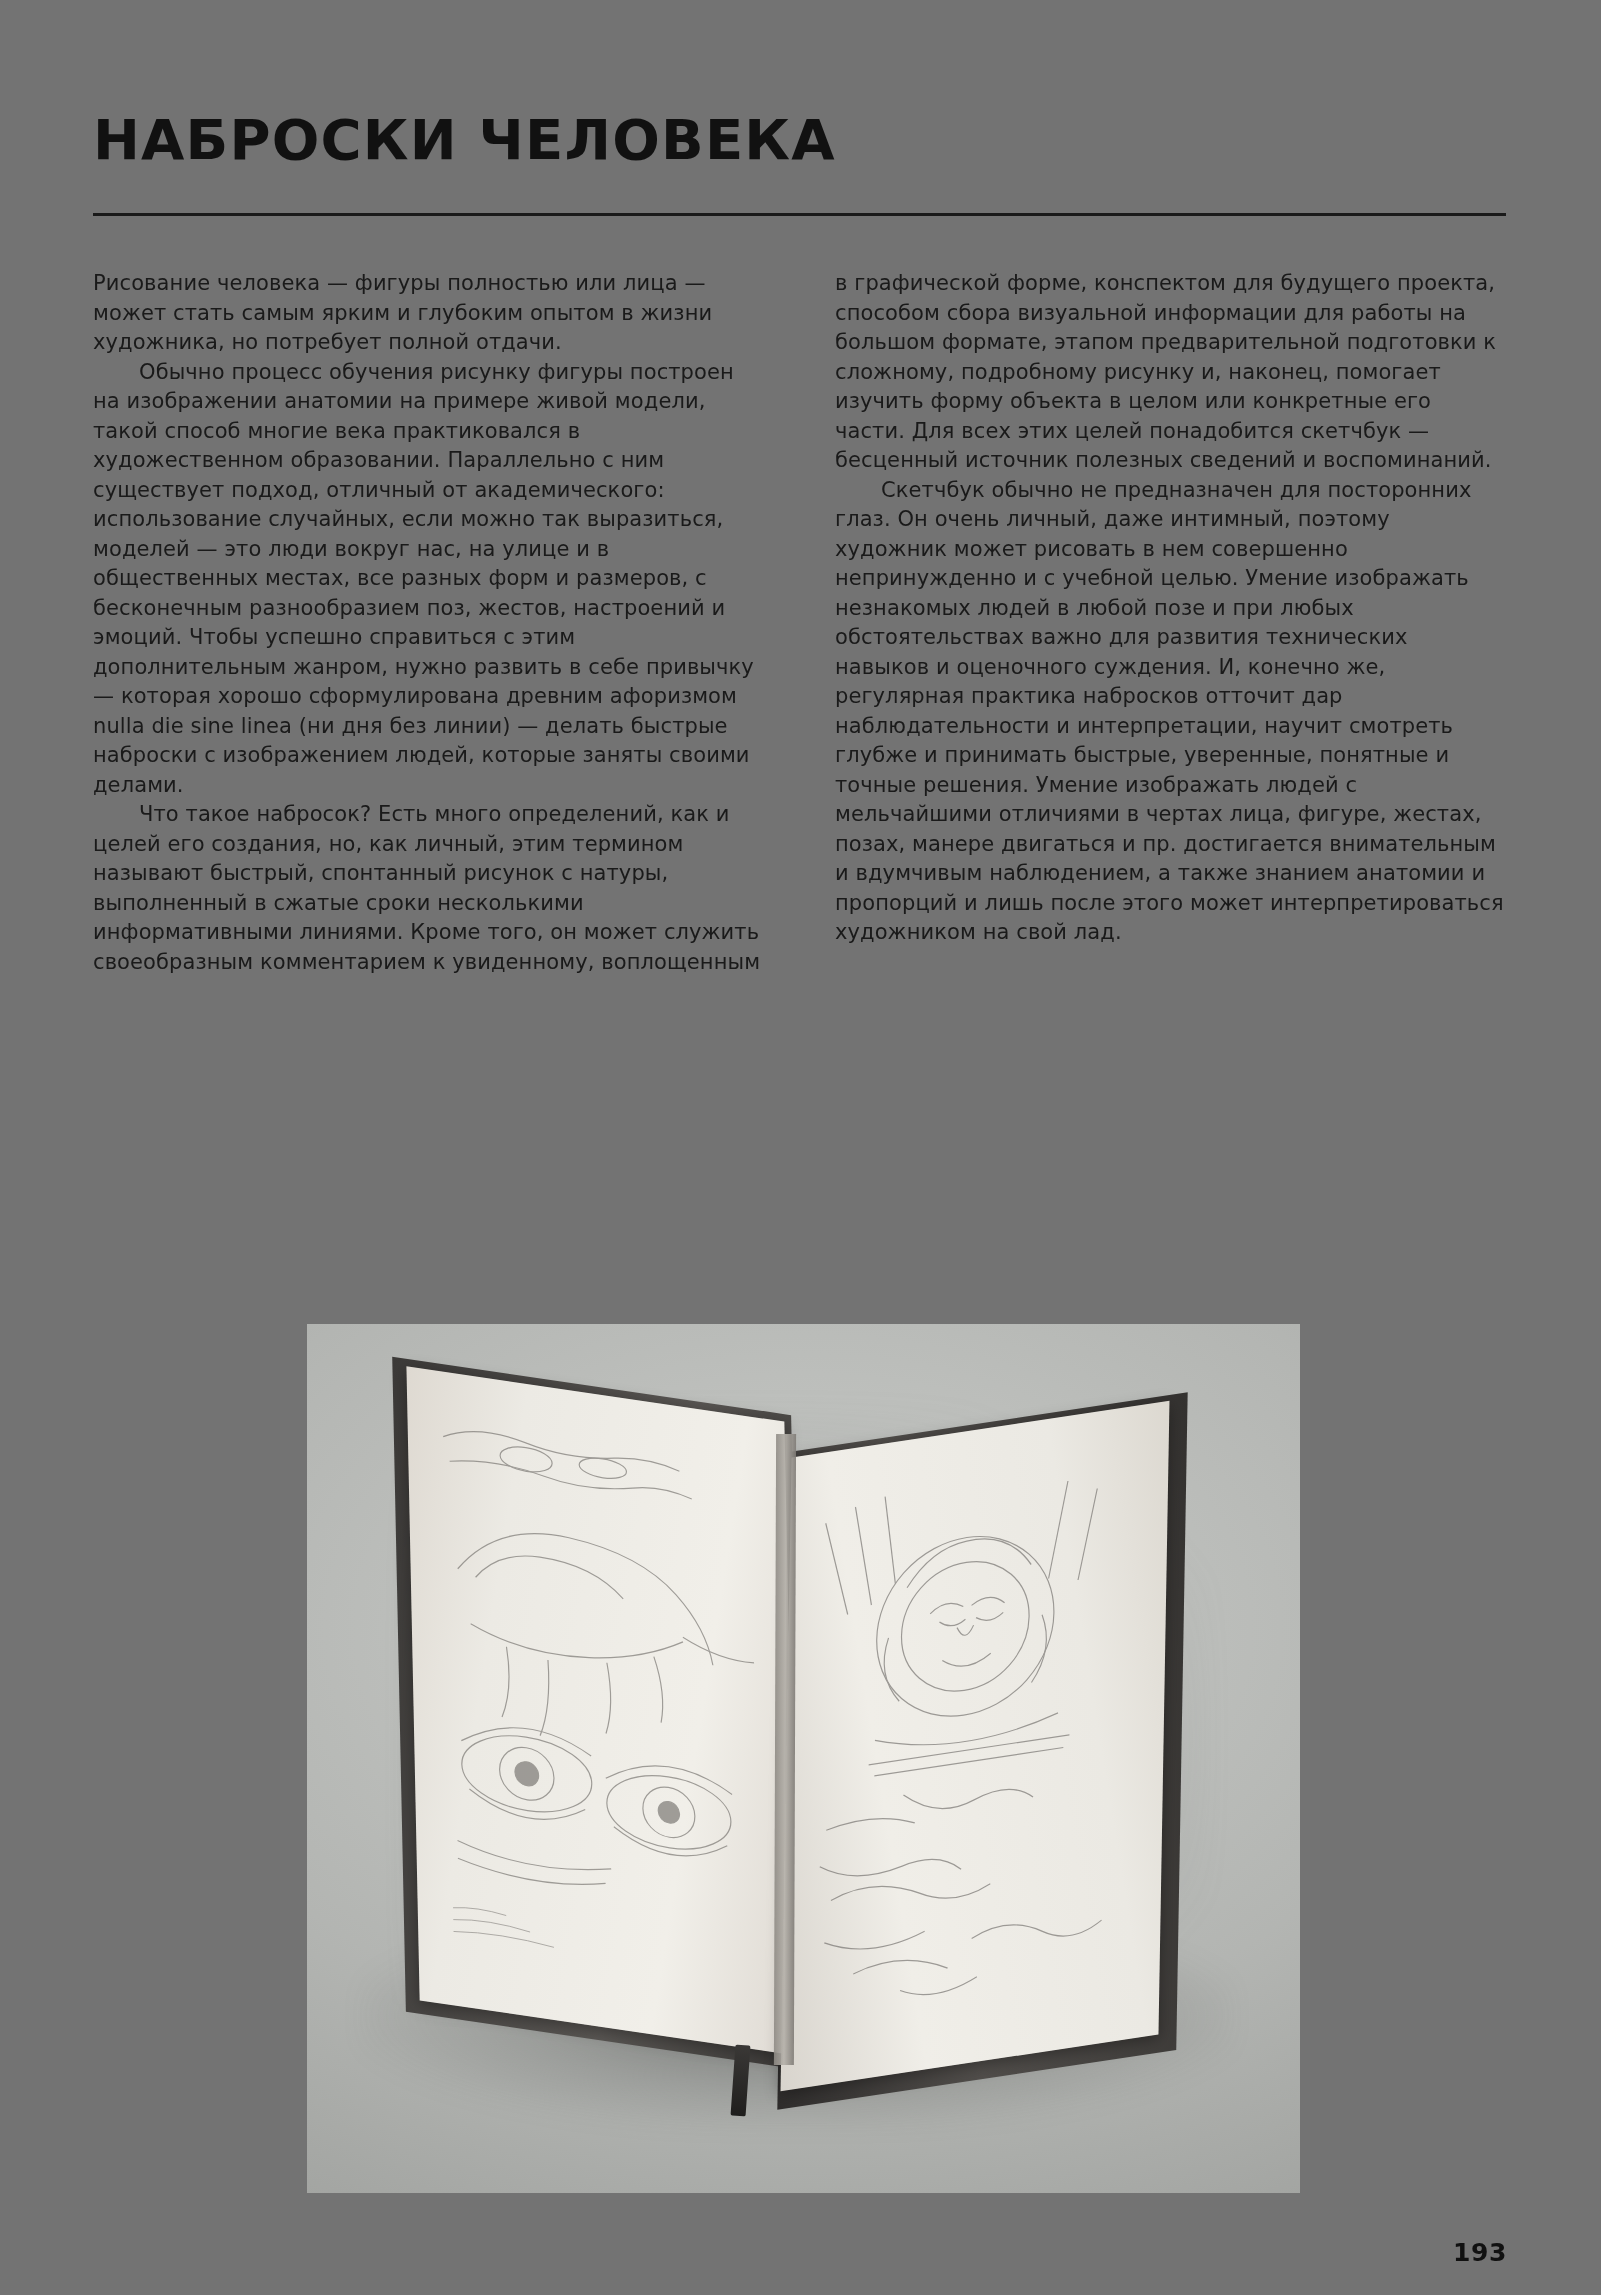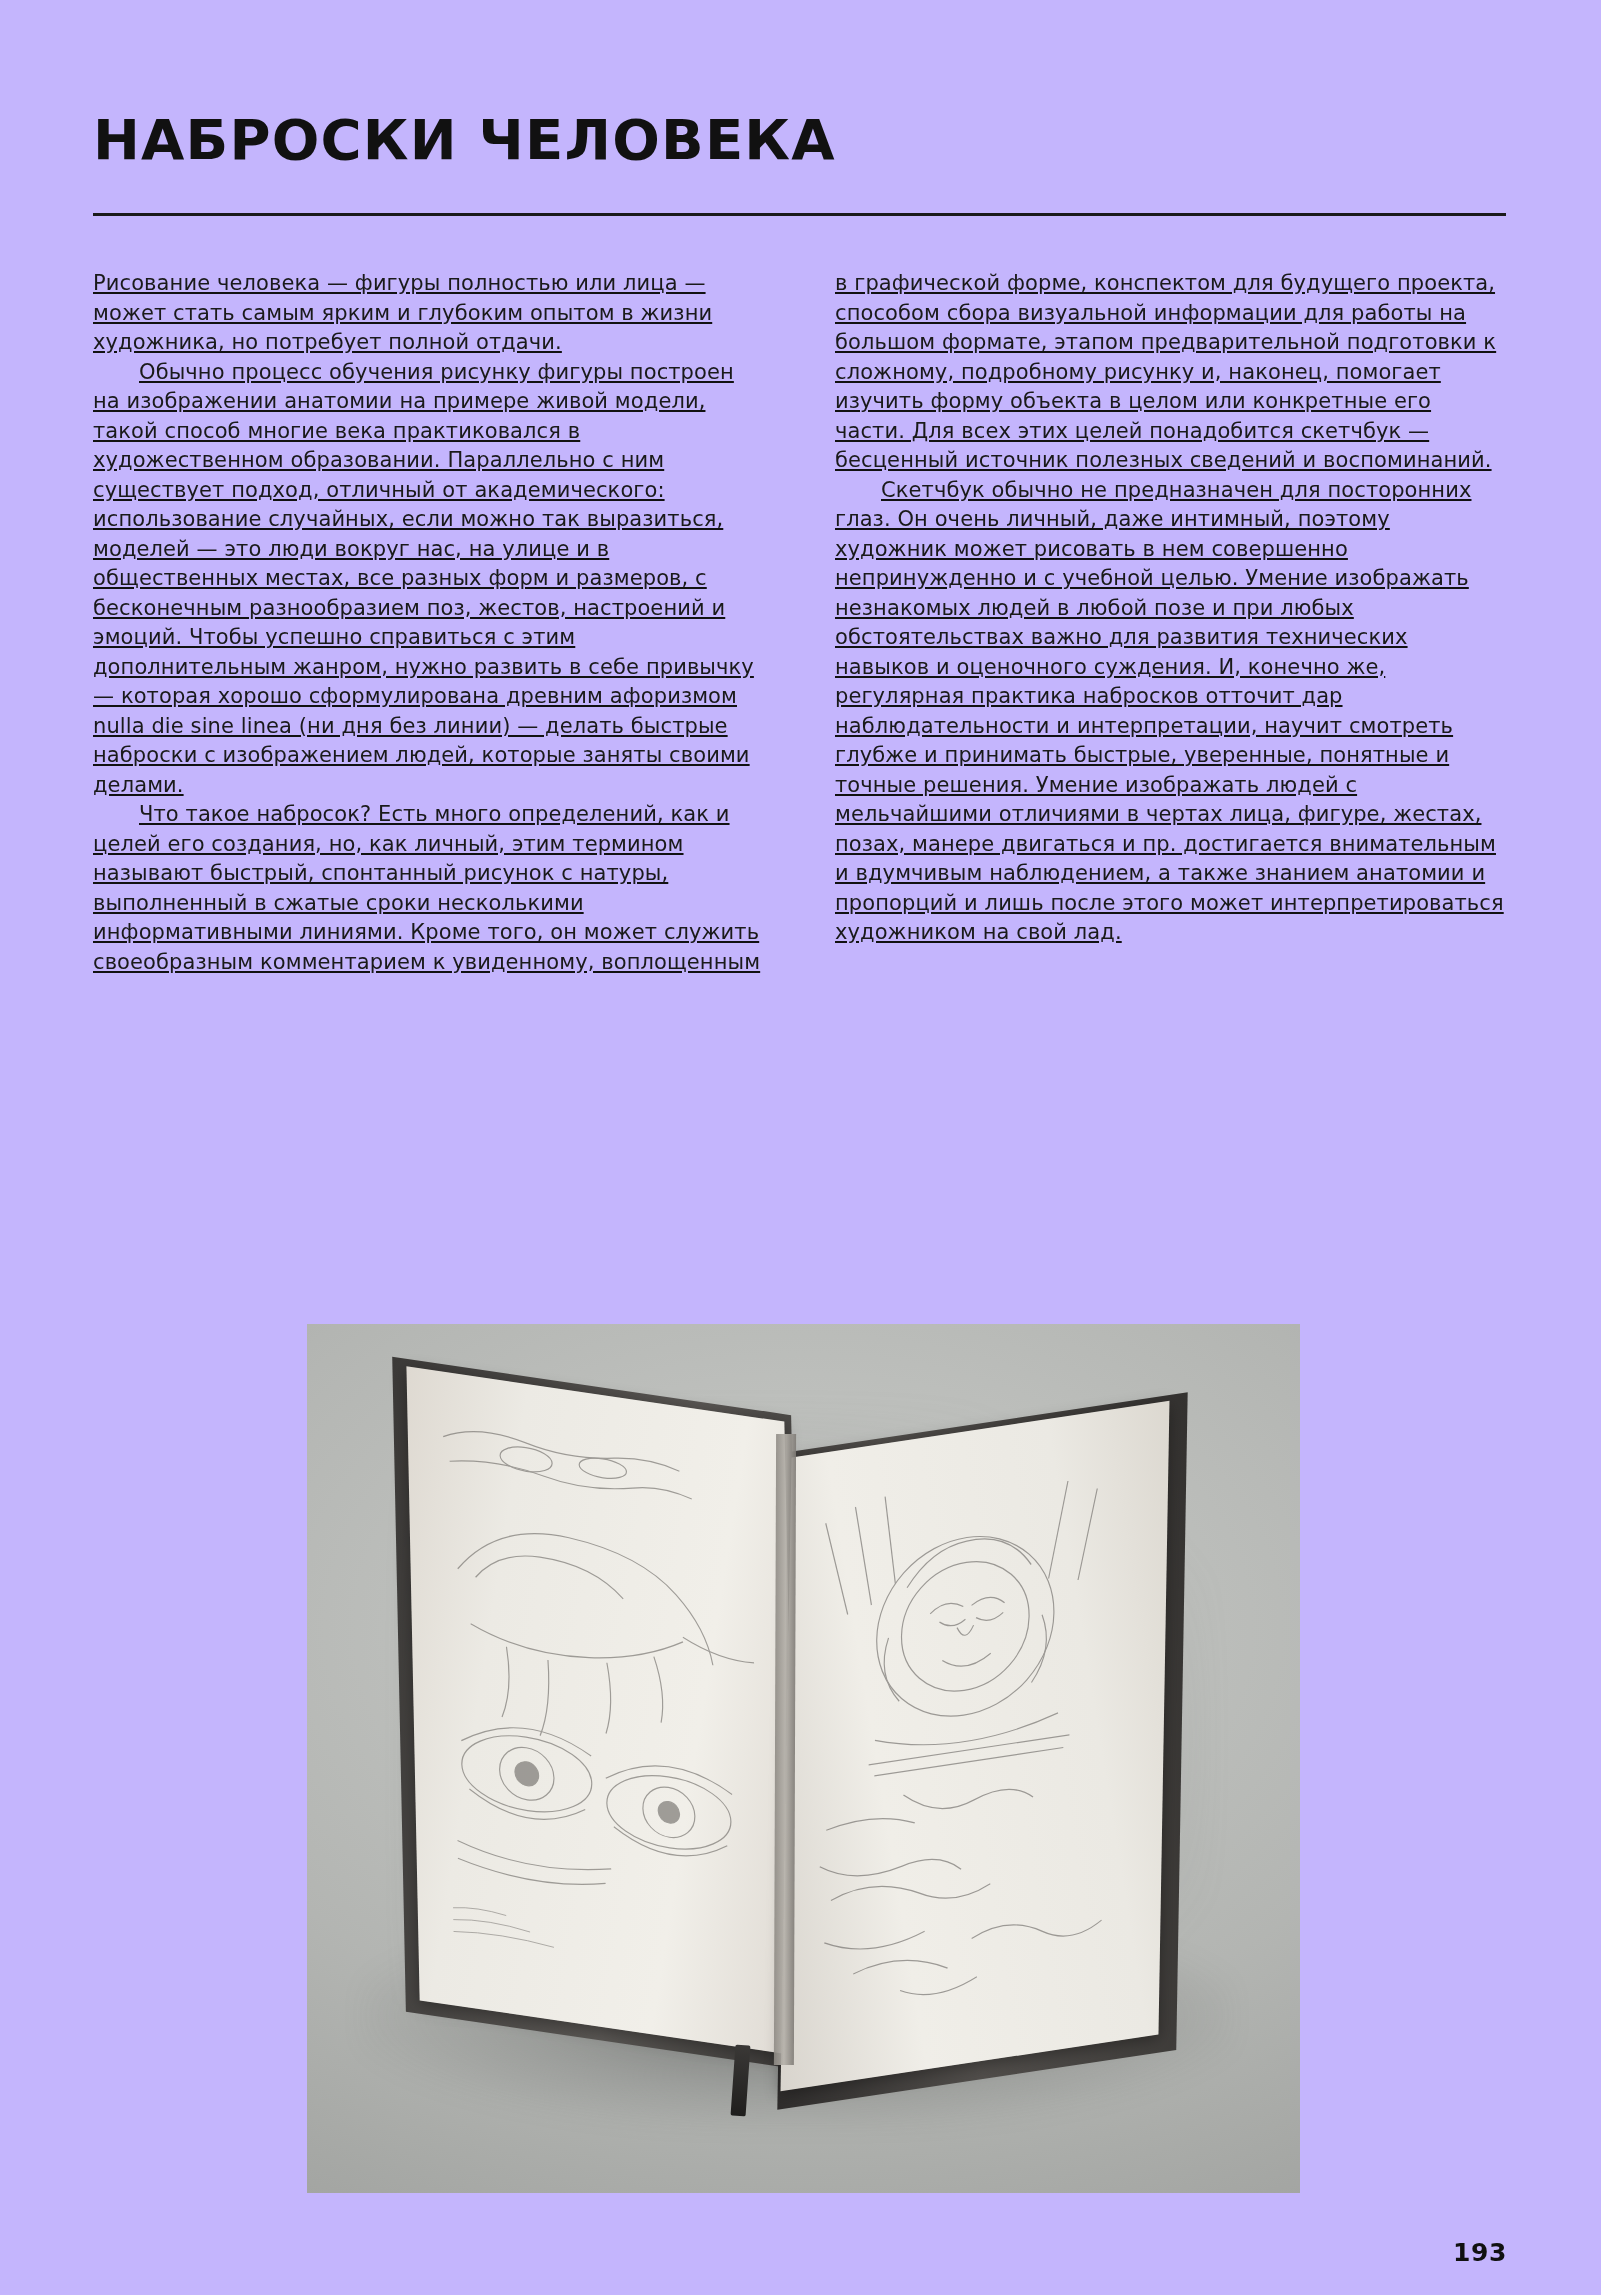--- a/index.html
+++ b/index.html
@@ -15,21 +15,21 @@
     position: relative;
     overflow: hidden;
   }
 
   .page {
     position: absolute;
     left: 0;
     top: 0;
     width: 1602px;
     height: 2295px;
-    background: #c4b5fd;
+    background: #737373;
   }
 
   
   .title-block {
     position: absolute;
     left: 93px;
     top: 112px;
     width: 1418px;
   }
   .page-title {
@@ -52,21 +52,20 @@
   }
 
   
   .columns {
     position: absolute;
     left: 93px;
     top: 269px;
     width: 1413px;
     display: flex;
     gap: 71px;
-    text-decoration: underline;
   }
   .col {
     width: 671px;
   }
   .col p {
     margin: 0;
     font-family: "DejaVu Sans", sans-serif;
     font-size: 21px;
     line-height: 29.5px;
     color: #1a1a1a;

